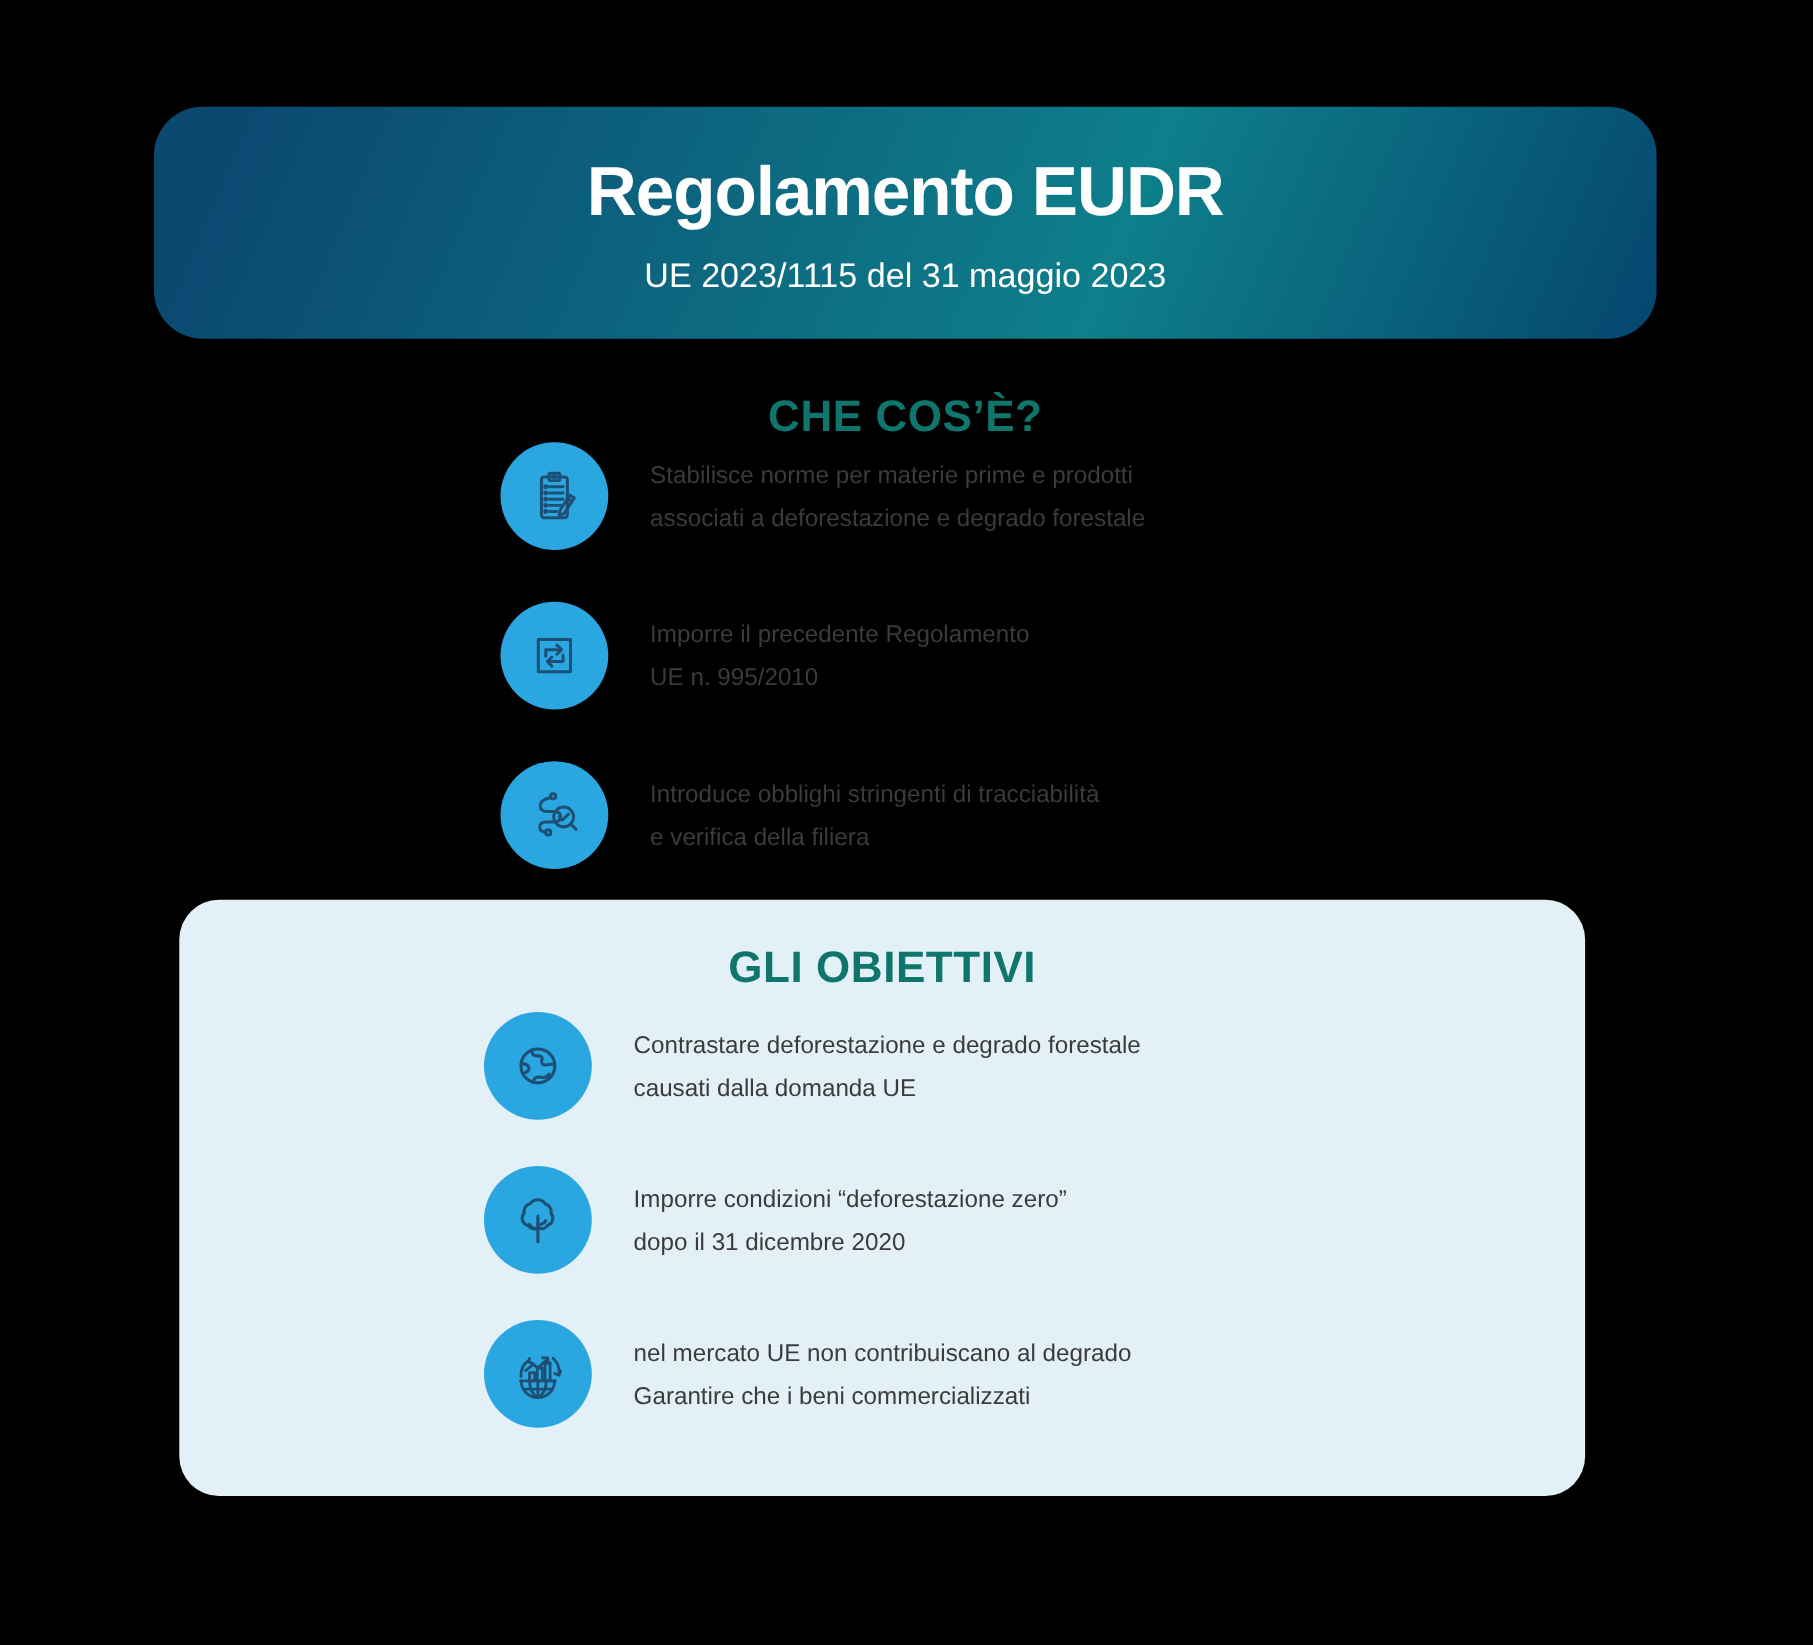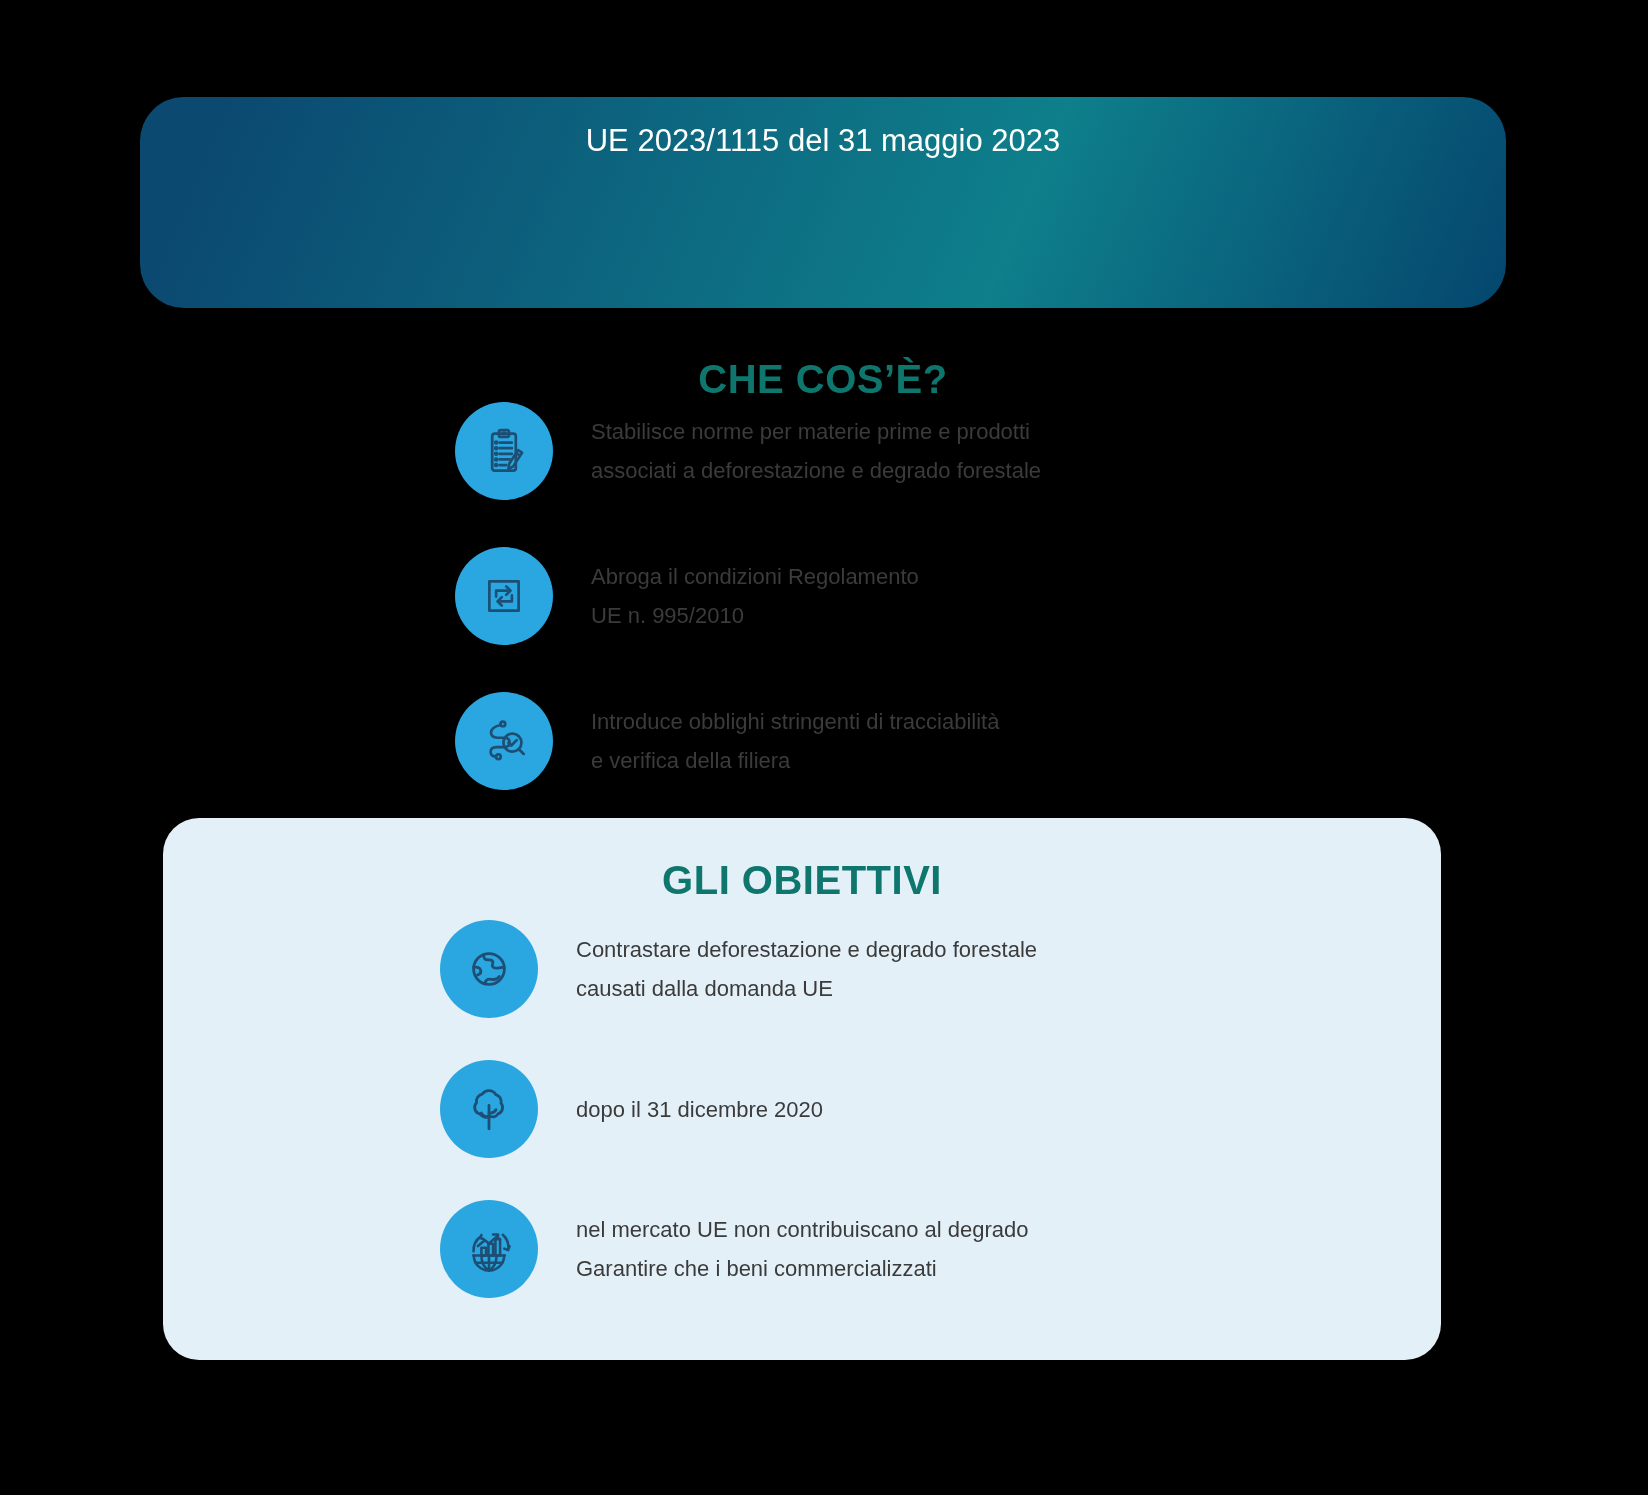--- a/index.html
+++ b/index.html
@@ -49,20 +49,21 @@
   }
   .objectives .section-heading{margin-top:39px;}
   .objectives .row{margin-left:277px;margin-bottom:42px;}
   .objectives .row.first{margin-top:17px;}
   svg{display:block;}
 </style>
 </head>
 <body>
 
 <div class="header">
+  <div class="title">Regolamento EUDR</div>
   <div class="subtitle">UE 2023/1115 del 31 maggio 2023</div>
 </div>
 
 <div class="column">
   <div class="section-heading">CHE COS’È?</div>
 
   <div class="row">
     <div class="icon-circle">
       <svg width="54" height="54" viewBox="0 0 48 48" fill="none" stroke="#1d4e74" stroke-width="2.4" stroke-linecap="round" stroke-linejoin="round">
         <rect x="13.5" y="8.5" width="21" height="33" rx="2.2"></rect>
@@ -87,21 +88,21 @@
     <div class="icon-circle">
       <svg width="54" height="54" viewBox="0 0 48 48" fill="none" stroke="#1d4e74" stroke-width="2.4" stroke-linecap="round" stroke-linejoin="round">
         <rect x="11" y="11" width="26" height="26"></rect>
         <path d="M17 24.5v-5.3h12"></path>
         <path d="M26 15.5l3.8 3.7-3.8 3.7"></path>
         <path d="M31 23.5v5.3H19"></path>
         <path d="M22 25.1l-3.8 3.7 3.8 3.7"></path>
       </svg>
     </div>
     <div class="row-text">
-      <div>Abroga il condizioni Regolamento</div>
+      <div>Imporre il precedente Regolamento</div>
       <div>UE n. 995/2010</div>
     </div>
   </div>
 
   <div class="row">
     <div class="icon-circle">
       <svg width="54" height="54" viewBox="0 0 48 48" fill="none" stroke="#1d4e74" stroke-width="2.4" stroke-linecap="round" stroke-linejoin="round">
         <circle cx="23" cy="8.8" r="2.1"></circle>
         <path d="M21 9.8c-5.5 1.2-8.5 3.4-8.5 6.7 0 3.1 2.3 4.6 5.6 4.6h5.5c3.4 0 5.4 1.5 5.4 4.2s-2 4.2-5.4 4.2h-6.2c-3.3 0-5.3 1.5-5.3 4.2 0 2.5 1.8 3.9 4.6 4.2"></path>
         <circle cx="19" cy="38" r="2.1"></circle>
@@ -138,20 +139,21 @@
   <div class="row">
     <div class="icon-circle">
       <svg width="56" height="56" viewBox="0 0 48 48" fill="none" stroke="#1d4e74" stroke-width="2.4" stroke-linecap="round" stroke-linejoin="round">
         <path d="M24 41V21"></path>
         <path d="M24 30.5c-3 .4-5.4-.7-6.5-3"></path>
         <path d="M24 27.5c2.8.3 4.8-.7 6-2.8"></path>
         <path d="M16.2 28.3a5.8 5.8 0 0 1-2.9-9.6 6.4 6.4 0 0 1 4.9-7.5 7 7 0 0 1 11.6.4 6.3 6.3 0 0 1 4.5 7.4 5.8 5.8 0 0 1-2.6 9.2c-1.5 2.5-4.3 3.2-6.9 2a6.6 6.6 0 0 1-8.6-1.9z"></path>
       </svg>
     </div>
     <div class="row-text">
+      <div>Imporre condizioni “deforestazione zero”</div>
       <div>dopo il 31 dicembre 2020</div>
     </div>
   </div>
 
   <div class="row">
     <div class="icon-circle">
       <svg width="56" height="56" viewBox="0 0 48 48" fill="none" stroke="#1d4e74" stroke-width="2.2" stroke-linecap="round" stroke-linejoin="round">
         <path d="M10.5 29.5h27"></path>
         <path d="M11 29.5a13 13 0 0 0 26 0"></path>
         <path d="M24 29.5v12.8"></path>

